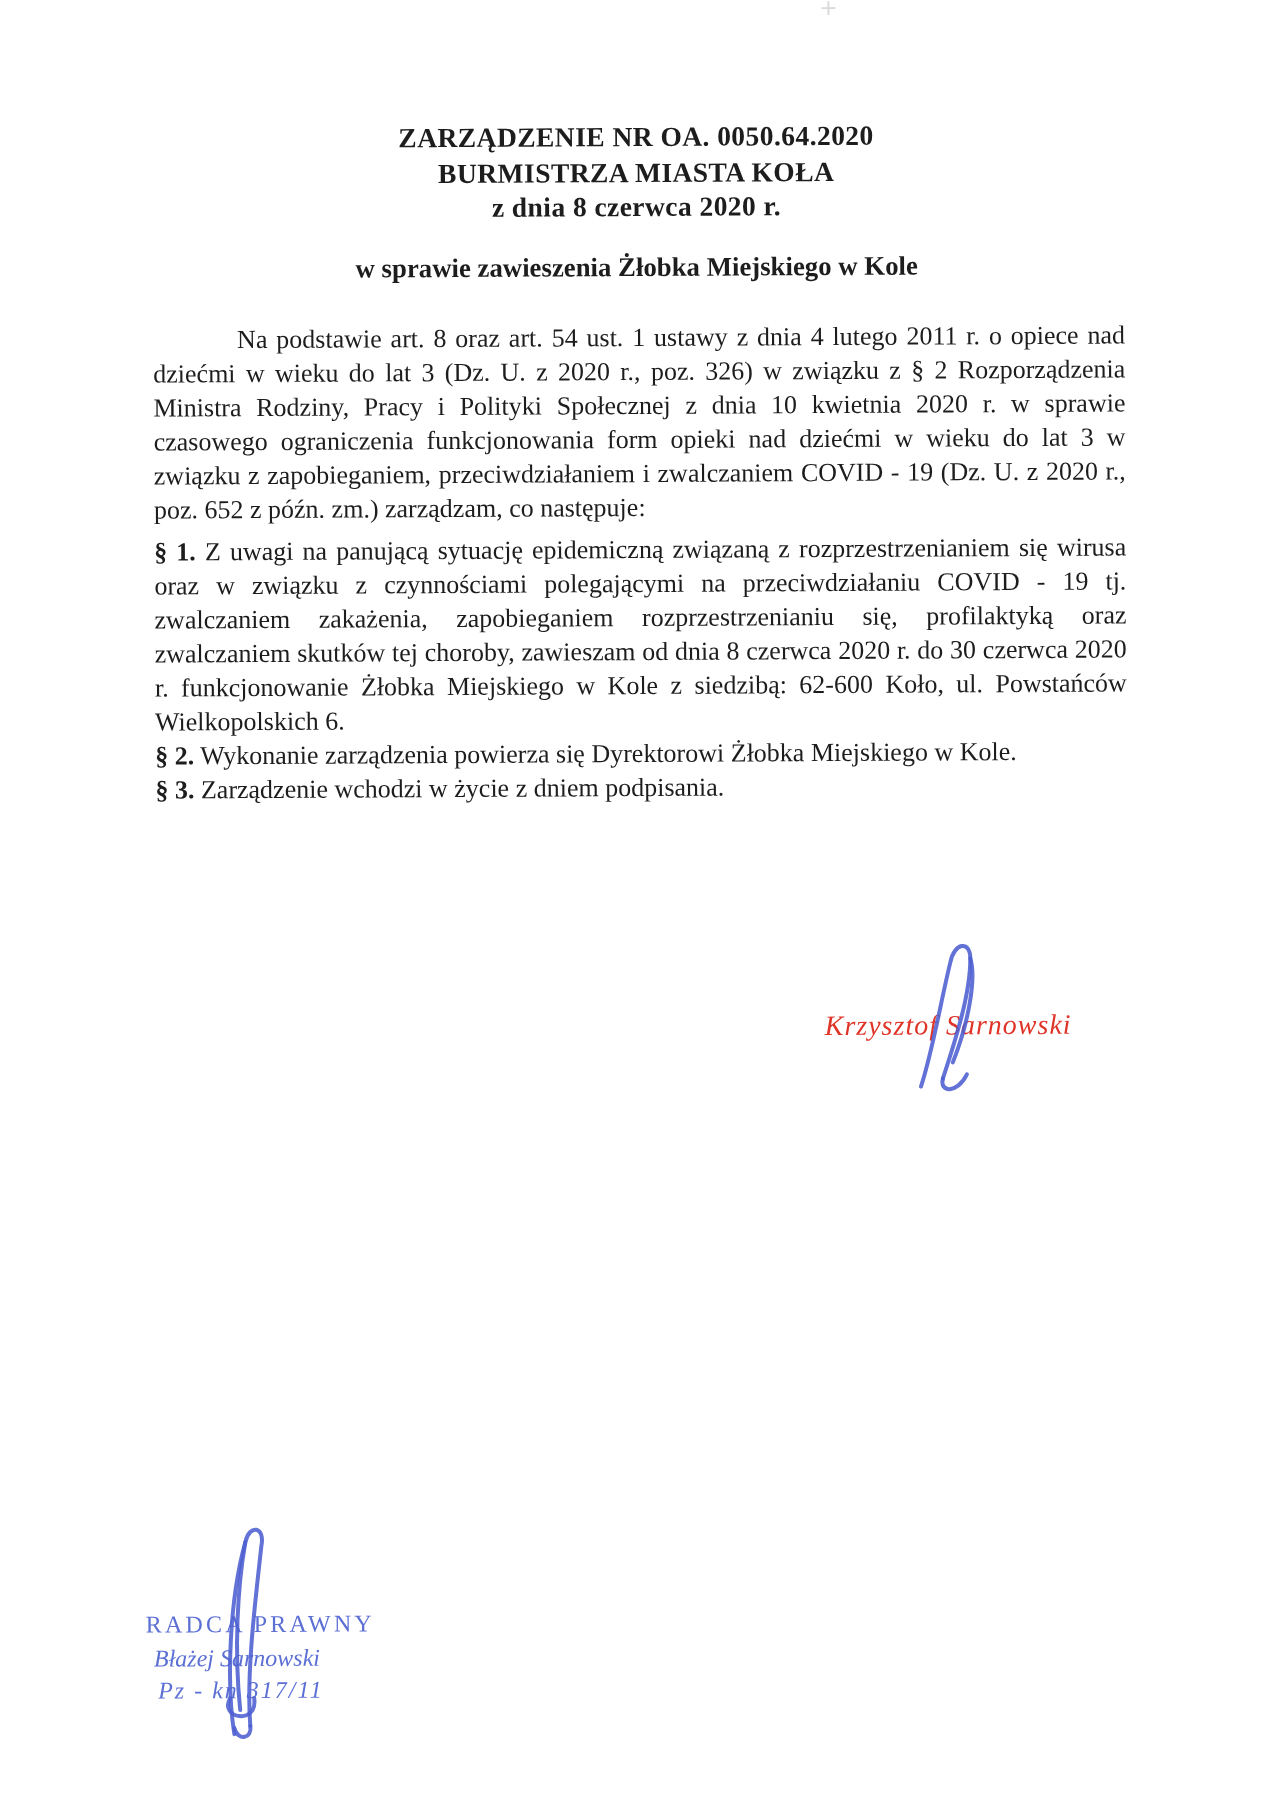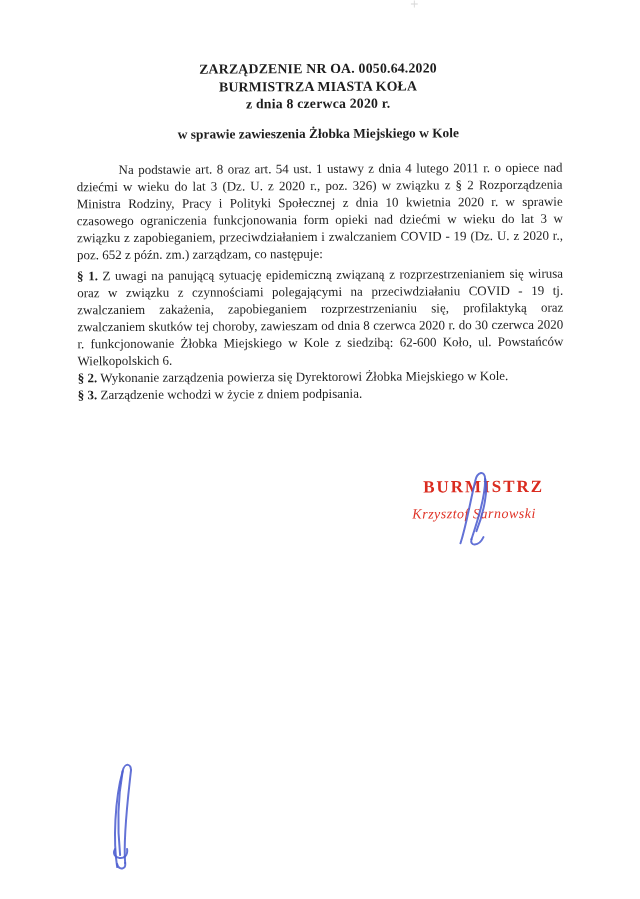--- a/index.html
+++ b/index.html
@@ -128,29 +128,33 @@
 
     <div class="doc-subject">w sprawie zawieszenia Żłobka Miejskiego w Kole</div>
 
     <div class="doc-body">
       <p class="preamble">Na podstawie art. 8 oraz art. 54 ust. 1 ustawy z dnia 4 lutego 2011 r. o opiece nad dziećmi w wieku do lat 3 (Dz. U. z 2020 r., poz. 326) w związku z § 2 Rozporządzenia Ministra Rodziny, Pracy i Polityki Społecznej z dnia 10 kwietnia 2020 r. w sprawie czasowego ograniczenia funkcjonowania form opieki nad dziećmi w wieku do lat 3 w związku z zapobieganiem, przeciwdziałaniem i zwalczaniem COVID - 19 (Dz. U. z 2020 r., poz. 652 z późn. zm.)  zarządzam, co następuje:</p>
       <p class="section"><span class="section-label">§ 1.</span><span> Z uwagi na panującą sytuację epidemiczną związaną z rozprzestrzenianiem się wirusa oraz w związku z czynnościami polegającymi na przeciwdziałaniu COVID - 19 tj. zwalczaniem zakażenia, zapobieganiem rozprzestrzenianiu się, profilaktyką oraz zwalczaniem skutków tej choroby, zawieszam od dnia 8 czerwca 2020 r. do 30 czerwca 2020 r.  funkcjonowanie Żłobka Miejskiego w Kole z siedzibą: 62-600 Koło, ul. Powstańców Wielkopolskich 6.</span></p>
       <p class="section"><span class="section-label">§ 2.</span><span> Wykonanie zarządzenia powierza się Dyrektorowi Żłobka Miejskiego w Kole.</span></p>
       <p class="section"><span class="section-label">§ 3.</span><span> Zarządzenie wchodzi w życie z dniem podpisania.</span></p>
     </div>
 
-    <div class="mayor-stamp-title">BURMISTRZ</div>
     <div class="mayor-stamp-name">Krzysztof Sarnowski</div>
 
     <svg class="ink" style="left:438px; top:468px;" width="76" height="80" viewBox="0 0 76 80">
       <path d="M 22 76 C 28 58, 32 34, 37 14 C 39 4, 47 3, 47 12 C 47 30, 39 54, 33 72"></path>
       <path d="M 33 72 C 31 79, 40 80, 45 70"></path>
       <path d="M 47 12 C 50 22, 46 44, 38 64"></path>
     </svg>
 
+    <div class="legal-stamp">
+      <div class="ls1">RADCA PRAWNY</div>
+      <div class="ls2">Błażej Sarnowski</div>
+      <div class="ls3">Pz - kn 317/11</div>
+    </div>
 
     <svg class="ink" style="left:85px; top:756px;" width="70" height="115" viewBox="0 0 70 115">
       <path d="M 30 110 C 26 84, 28 42, 36 14 C 38 5, 46 6, 44 16 C 41 42, 36 80, 38 106"></path>
       <path d="M 38 106 C 39 112, 32 114, 30 107"></path>
       <path d="M 36 14 C 32 36, 30 68, 33 98"></path>
       <path d="M 28 92 C 22 102, 42 106, 40 92"></path>
     </svg>
 
   </div>
 </div>

